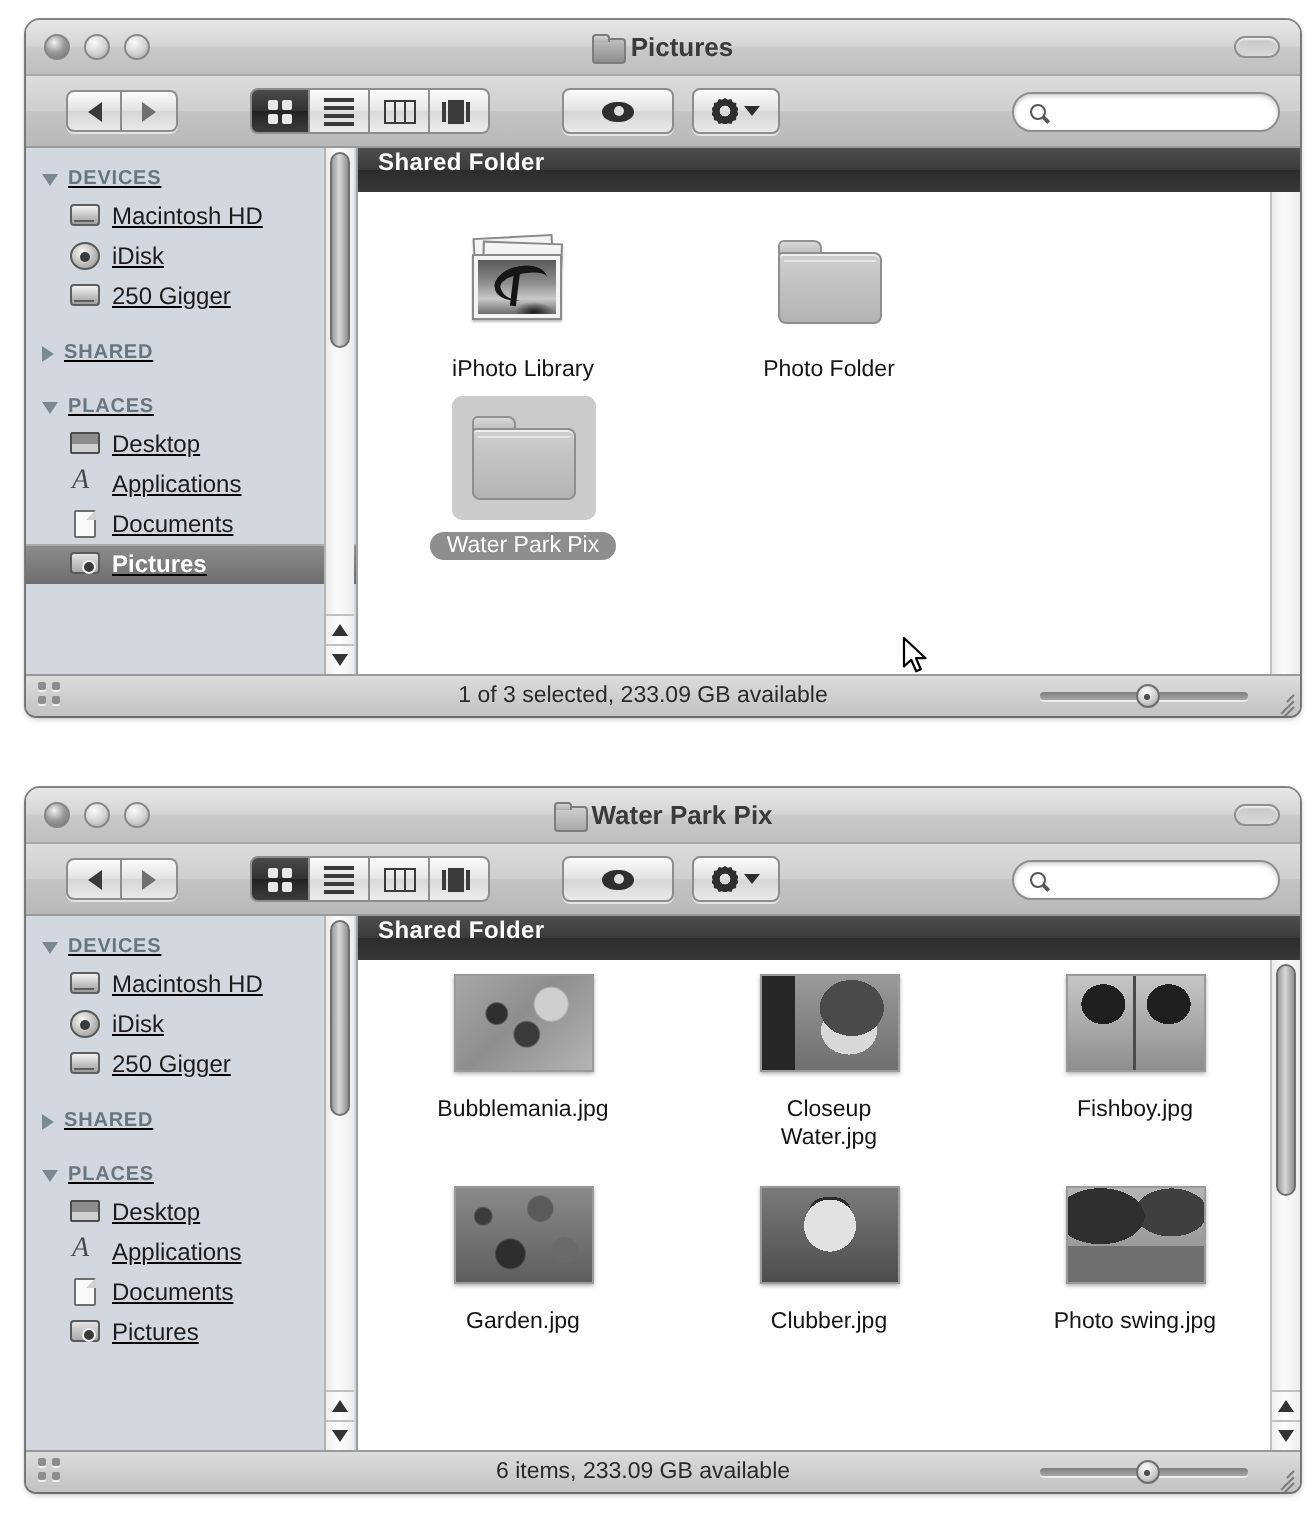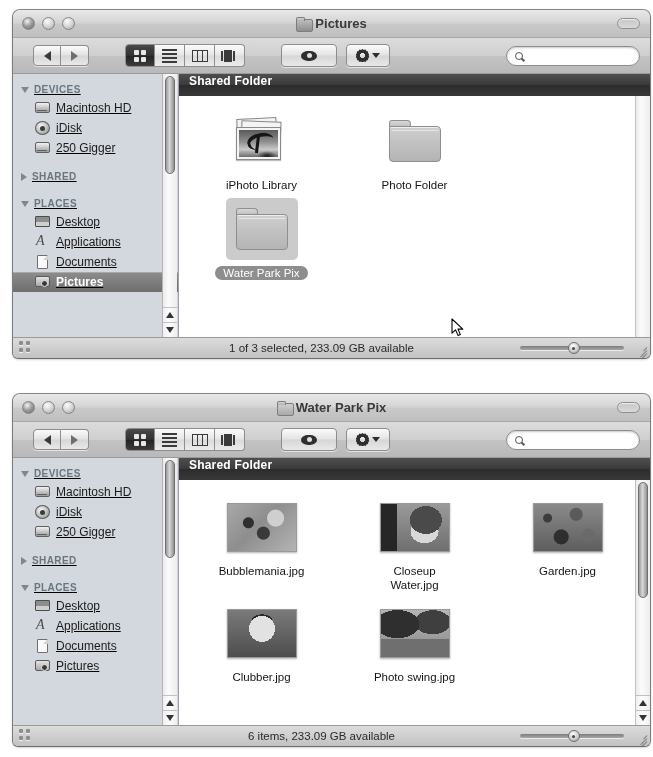--- a/index.html
+++ b/index.html
@@ -875,36 +875,42 @@
             </div>
         </div>
       </div>
     </div>
 
     <div class="content">
       <div class="banner">
         <span>Shared Folder</span>
       </div>
 
-      <div class="icon-grid" style="padding-top:16px; row-gap:10px;">
+      <div class="icon-grid" style="padding-top:0; row-gap:10px;">
 
         <div class="cell">
           <div class="thumb-wrap">
             <div class="photo ph-bubble"></div>
           </div>
           <div class="cap">Bubblemania.jpg</div>
         </div>
 
         <div class="cell">
           <div class="thumb-wrap">
             <div class="photo ph-goalie"></div>
           </div>
           <div class="cap" style="max-width:86px">Closeup Water.jpg</div>
         </div>
 
+        <div class="cell">
+          <div class="thumb-wrap">
+            <div class="photo ph-fishboy"></div>
+          </div>
+          <div class="cap">Fishboy.jpg</div>
+        </div>
 
         <div class="cell">
           <div class="thumb-wrap">
             <div class="photo ph-garden"></div>
           </div>
           <div class="cap">Garden.jpg</div>
         </div>
 
         <div class="cell">
           <div class="thumb-wrap">

